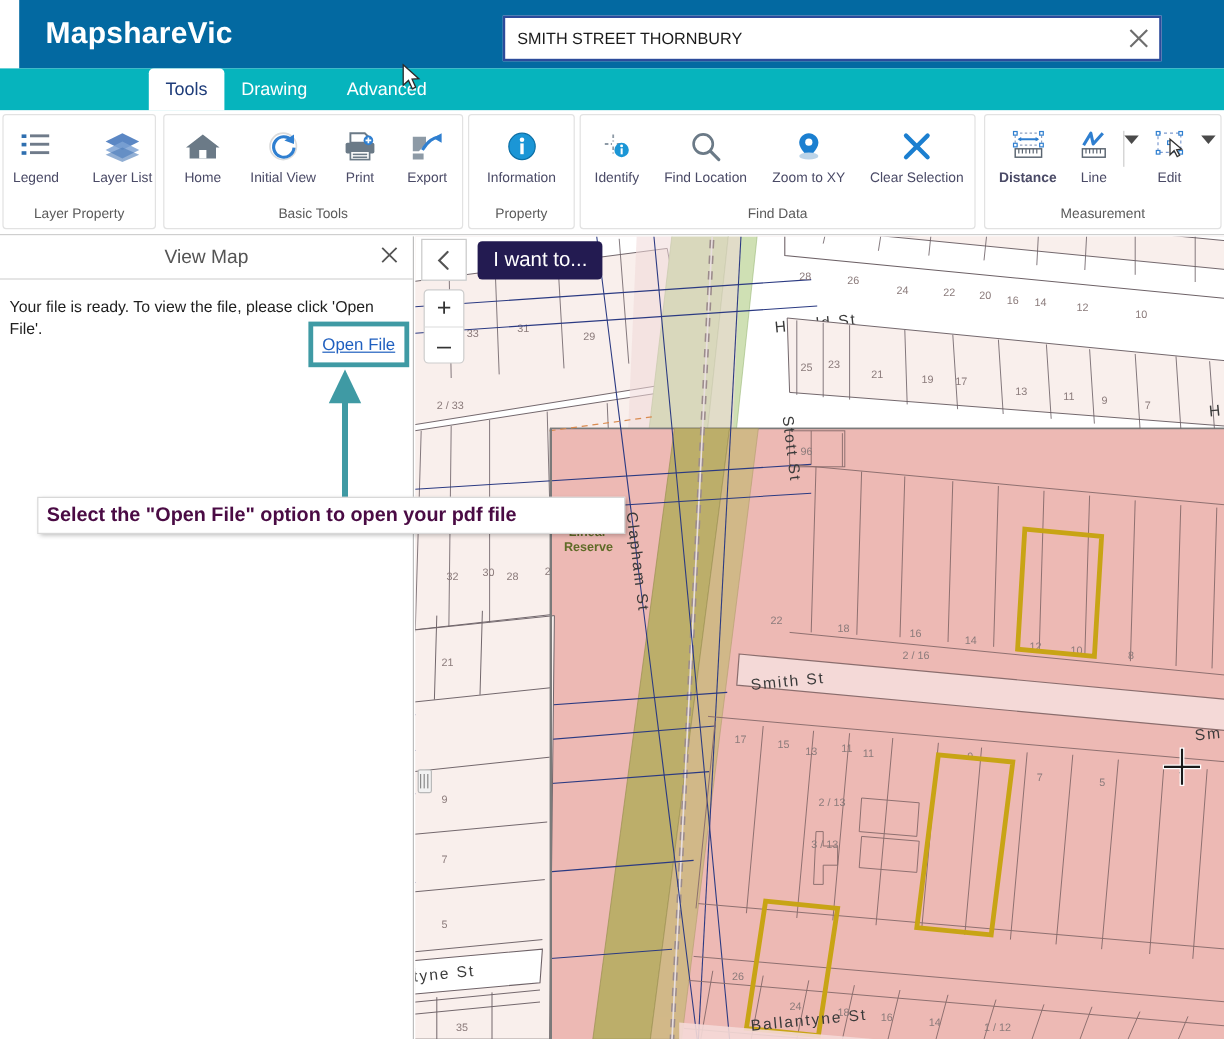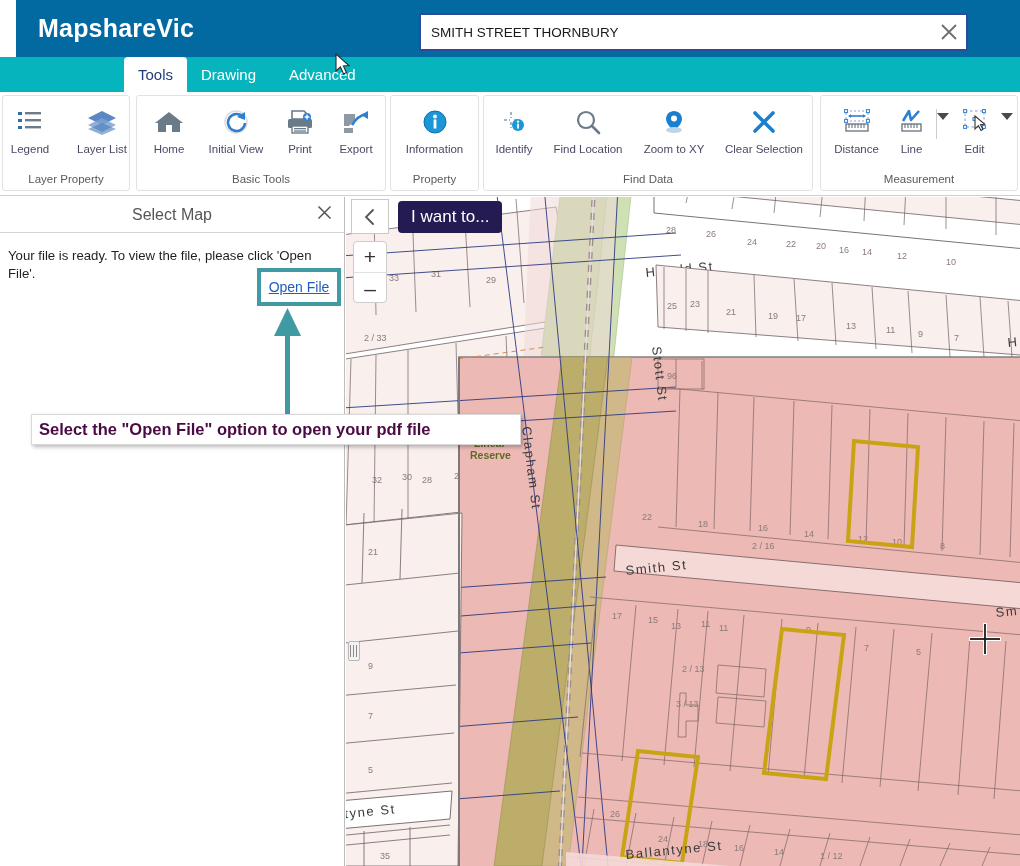--- a/index.html
+++ b/index.html
@@ -348,21 +348,21 @@
             </svg>
           </span>
           <span class="rlabel">Clear Selection</span>
         </div>
       </div>
       <div class="rgroup-label">Find Data</div>
     </div>
 
     <div class="rgroup" style="left:820px; width:198px;">
       <div class="rgroup-tools">
-        <div class="rtool" style="width:62px;">
+        <div class="rtool" style="width:62px;font-weight:bold;">
           <span class="ricon">
             <svg width="30" height="28" viewBox="0 0 30 28">
               <rect x="4" y="3" width="22" height="10" fill="none" stroke="#8da0c0" stroke-width="1" stroke-dasharray="2,2"></rect>
               <rect x="2.6" y="1.6" width="3" height="3" fill="#ffffff" stroke="#2f7fd0"></rect>
               <rect x="24.4" y="1.6" width="3" height="3" fill="#ffffff" stroke="#2f7fd0"></rect>
               <rect x="2.6" y="11.4" width="3" height="3" fill="#ffffff" stroke="#2f7fd0"></rect>
               <rect x="24.4" y="11.4" width="3" height="3" fill="#ffffff" stroke="#2f7fd0"></rect>
               <path d="M7 8 H23" stroke="#2f7fd0" stroke-width="1.6"></path>
               <polygon points="6,8 9,6.2 9,9.8" fill="#2f7fd0"></polygon>
               <polygon points="24,8 21,6.2 21,9.8" fill="#2f7fd0"></polygon>
@@ -399,21 +399,21 @@
           <span class="rlabel">Edit</span>
         </div>
         <div class="caret"></div>
       </div>
       <div class="rgroup-label">Measurement</div>
     </div>
   </div>
 
   <div class="panel">
     <div class="panel-head">
-      <div class="panel-title">Select Map</div>
+      <div class="panel-title">View Map</div>
       <div class="panel-close">
         <svg width="15" height="15" viewBox="0 0 15 15">
           <path d="M1.5 1.5 L13.5 13.5 M13.5 1.5 L1.5 13.5" stroke="#555555" stroke-width="1.5" fill="none"></path>
         </svg>
       </div>
     </div>
     <div class="panel-msg">Your file is ready. To view the file, please click 'Open File'.</div>
   </div>
 
   <div class="openfile-wrap">

